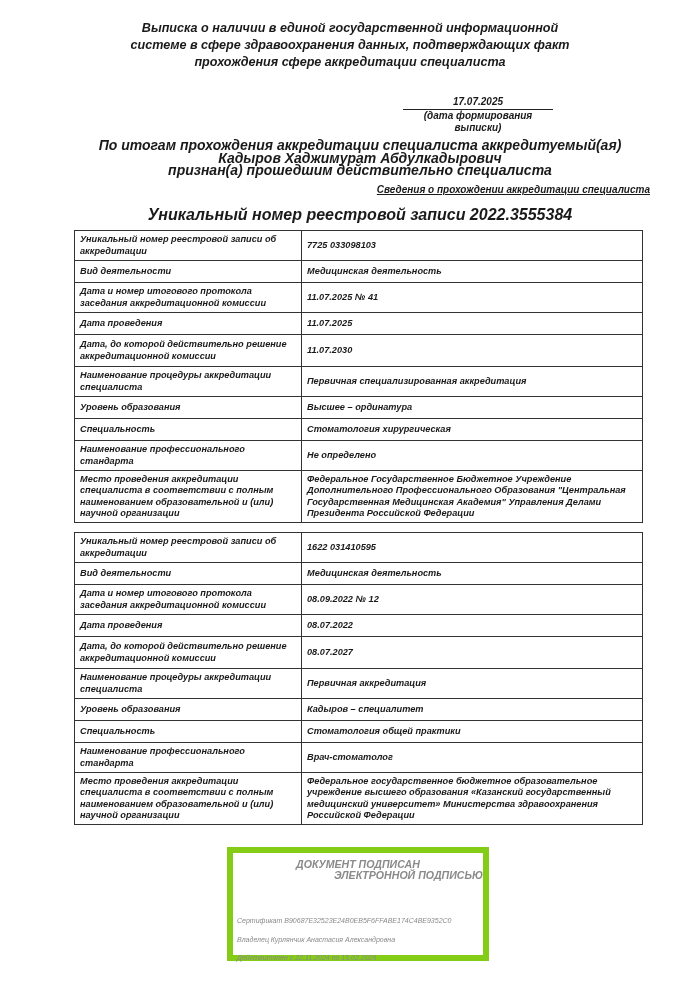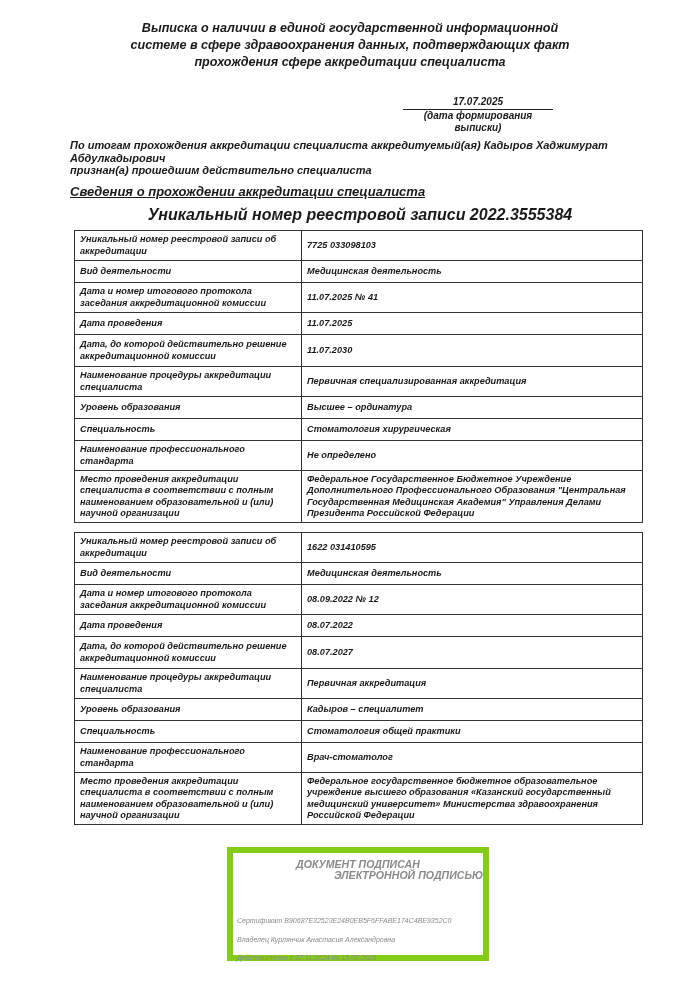--- a/index.html
+++ b/index.html
@@ -12,26 +12,26 @@
     position: absolute; left: 100px; top: 20px; width: 500px;
     text-align: center; font-size: 12.6px; line-height: 17px;
   }
   .date-block {
     position: absolute; left: 403px; top: 96px; width: 150px; text-align: center;
     font-size: 10px;
   }
   .date-value { padding-bottom: 1px; border-bottom: 1px solid #222; line-height: 12px; }
   .date-caption { line-height: 12px; }
   .intro {
-    position: absolute; left: 70px; top: 139px; width: 580px; text-align: left;
-    font-size: 11px; line-height: 12.5px;
+    position: absolute; left: 70px; top: 139px; width: 580px; text-align: center;
+    font-size: 14px; line-height: 12.5px;
   }
   .section-heading {
-    position: absolute; left: 70px; top: 184px; width: 580px; text-align: left;
-    font-size: 13px; text-decoration: underline;
+    position: absolute; left: 70px; top: 184px; width: 580px; text-align: right;
+    font-size: 10px; text-decoration: underline;
   }
   .registry-heading {
     position: absolute; left: 70px; top: 206px; width: 580px; text-align: center;
     font-size: 16px;
   }
   table.acc {
     position: absolute; left: 74px; width: 569px;
     border-collapse: collapse; font-size: 9.2px; line-height: 11.5px;
   }
   table.acc td {

